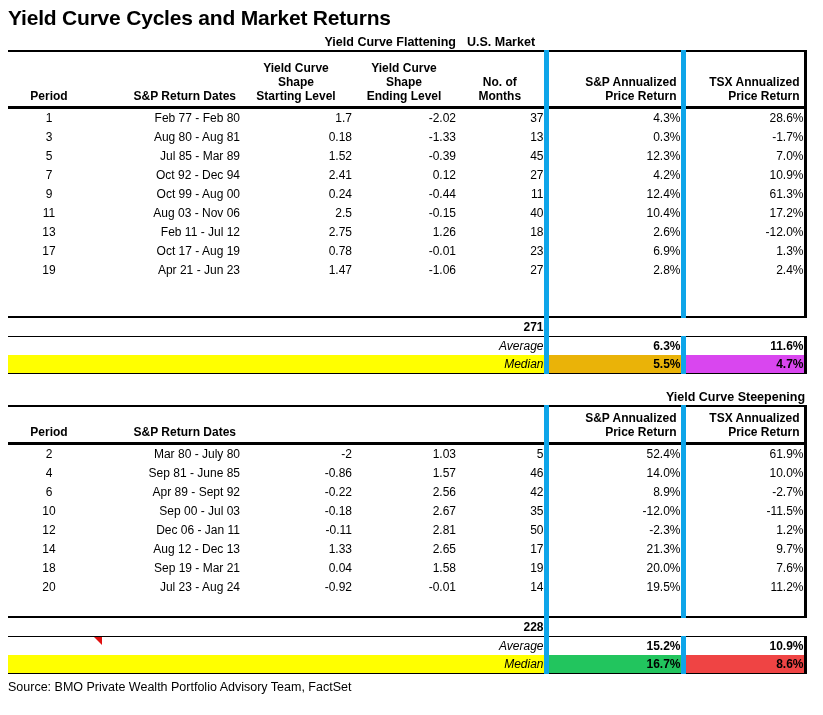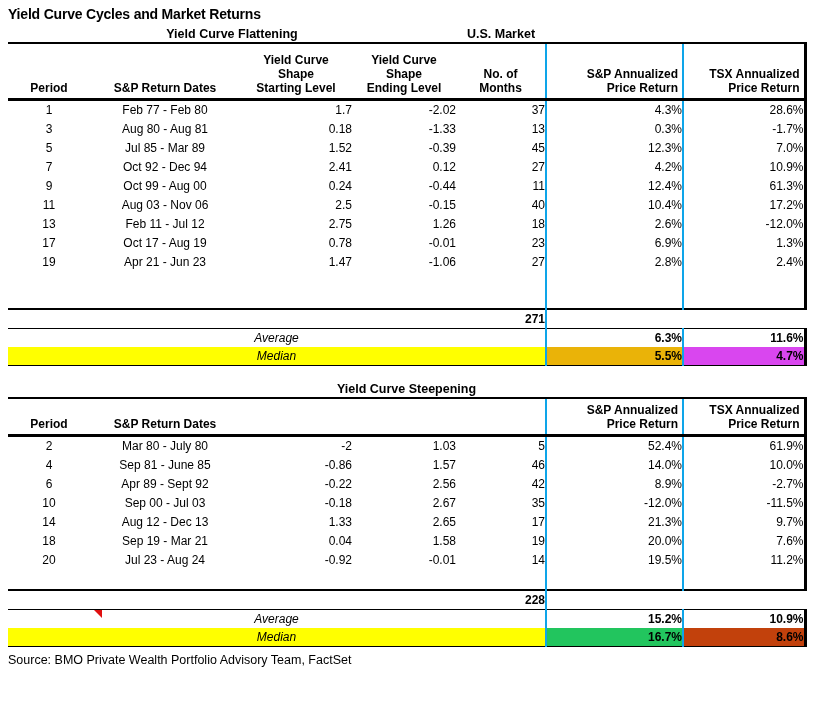--- a/index.html
+++ b/index.html
@@ -1,35 +1,35 @@
 <!DOCTYPE html>
 <html><head>
 <meta charset="utf-8">
 <style>
   html,body{margin:0;padding:0;background:#fff;}
   body{width:823px;height:715px;overflow:hidden;
        font-family:"Liberation Sans","DejaVu Sans",sans-serif;color:#000;}
   .wrap{padding:2px 10px 0 8px;}
-  h1{font-size:14px;font-weight:bold;margin:4px 0 3px 0;letter-spacing:-0.2px;}
+  h1{font-size:21px;font-weight:bold;margin:4px 0 3px 0;letter-spacing:-0.2px;}
   table.sheet{border-collapse:collapse;table-layout:fixed;width:797px;font-size:12px;}
   table.sheet td{overflow:hidden;white-space:nowrap;padding:0;}
   
   tr.title-row td{font-weight:bold;font-size:12.5px;border-bottom:2px solid #000;
                   height:16px;vertical-align:bottom;padding-bottom:1px;}
   
   tr.header-row td{font-weight:bold;vertical-align:bottom;border-bottom:3px solid #000;
                    white-space:pre-line;line-height:1.16;padding:2px 4px;}
   .t1 tr.header-row td{height:50px;}
   .t2 tr.header-row td{height:31px;}
   
   tbody[data-rows] td{height:19px;line-height:19px;}
-  .c{text-align:center}.l{text-align:center}.r{text-align:right}
+  .c{text-align:center}.l{text-align:right}.r{text-align:right}
   td.dates{padding-left:8px;}
   td.num{padding-right:6px;}
-  .bleft{border-left:2px solid #0ea5e9;}
+  .bleft{border-left:5px solid #0ea5e9;}
   .bright{border-right:3px solid #000;}
   tr.spacer1 td{height:36px;}
   tr.spacer2 td{height:19px;}
   tr.total-row td{border-top:2px solid #000;height:18px;line-height:18px;font-weight:bold;}
   tr.avg-row td{border-top:1px solid #000;height:18px;line-height:18px;}
   tr.med-row td{height:18px;line-height:18px;border-bottom:1px solid #000;}
   .it{font-style:italic;margin-top:17px;}
   .b{font-weight:bold;}
   .rel{position:relative;}
   .flag{position:absolute;left:86px;top:0;width:0;height:0;
@@ -243,20 +243,29 @@
         <tr>
           <td class="c">10</td>
           <td class="l dates">Sep 00 - Jul 03</td>
           <td class="r num">-0.18</td>
           <td class="r num">2.67</td>
           <td class="r num">35</td>
           <td class="r num bleft">-12.0%</td>
           <td class="r num bleft bright">-11.5%</td>
         </tr>
         <tr>
+          <td class="c">12</td>
+          <td class="l dates">Dec 06 - Jan 11</td>
+          <td class="r num">-0.11</td>
+          <td class="r num">2.81</td>
+          <td class="r num">50</td>
+          <td class="r num bleft">-2.3%</td>
+          <td class="r num bleft bright">1.2%</td>
+        </tr>
+        <tr>
           <td class="c">14</td>
           <td class="l dates">Aug 12 - Dec 13</td>
           <td class="r num">1.33</td>
           <td class="r num">2.65</td>
           <td class="r num">17</td>
           <td class="r num bleft">21.3%</td>
           <td class="r num bleft bright">9.7%</td>
         </tr>
         <tr>
           <td class="c">18</td>
@@ -293,19 +302,19 @@
         <td colspan="5" class="l it rel">
           <span>Average</span>
           <span class="flag" style="border-top-color: rgb(224, 16, 16);"></span>
         </td>
         <td class="r num b bleft">15.2%</td>
         <td class="r num b bleft bright">10.9%</td>
       </tr>
       <tr class="med-row">
         <td colspan="5" class="l it" style="background: rgb(255, 255, 0);">Median</td>
         <td class="r num b bleft" style="background: #22c55e;">16.7%</td>
-        <td class="r num b bleft bright" style="background: #c2410c;">8.6%</td>
+        <td class="r num b bleft bright" style="background: #ef4444;">8.6%</td>
       </tr>
     </tbody>
   </table>
 
   <div class="source">Source: BMO Private Wealth Portfolio Advisory Team, FactSet</div>
 </div>
 
 </body></html>

